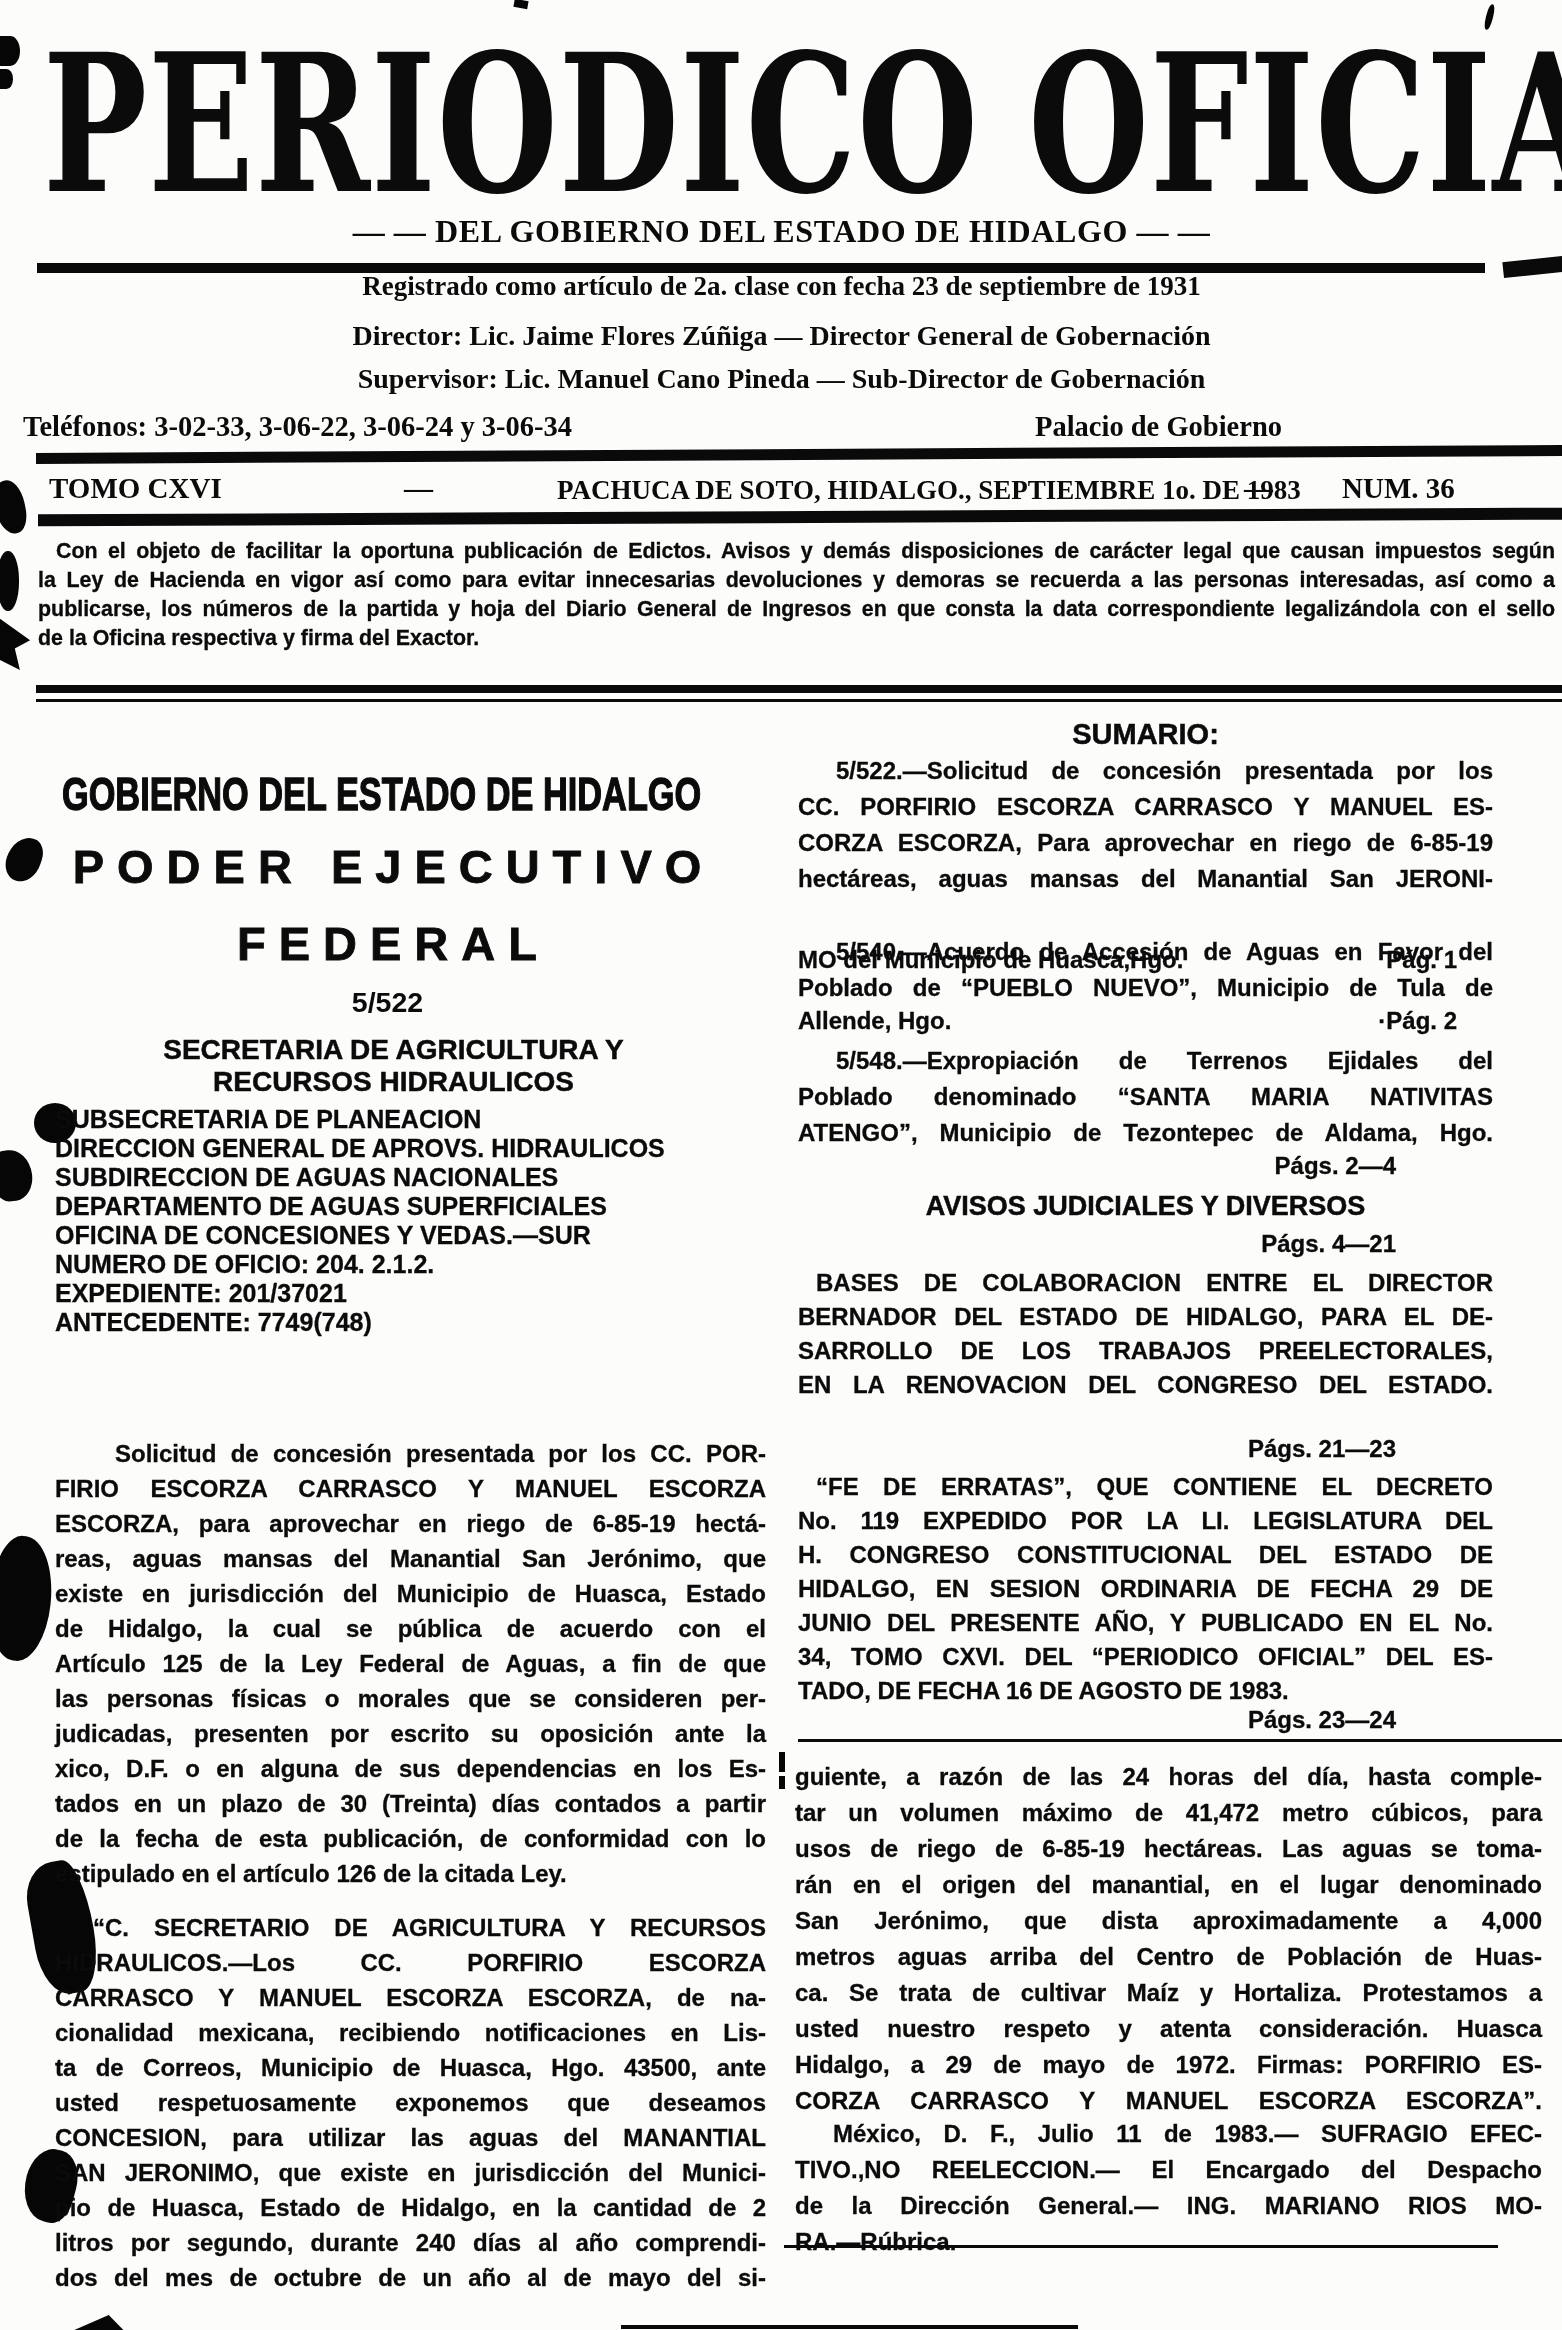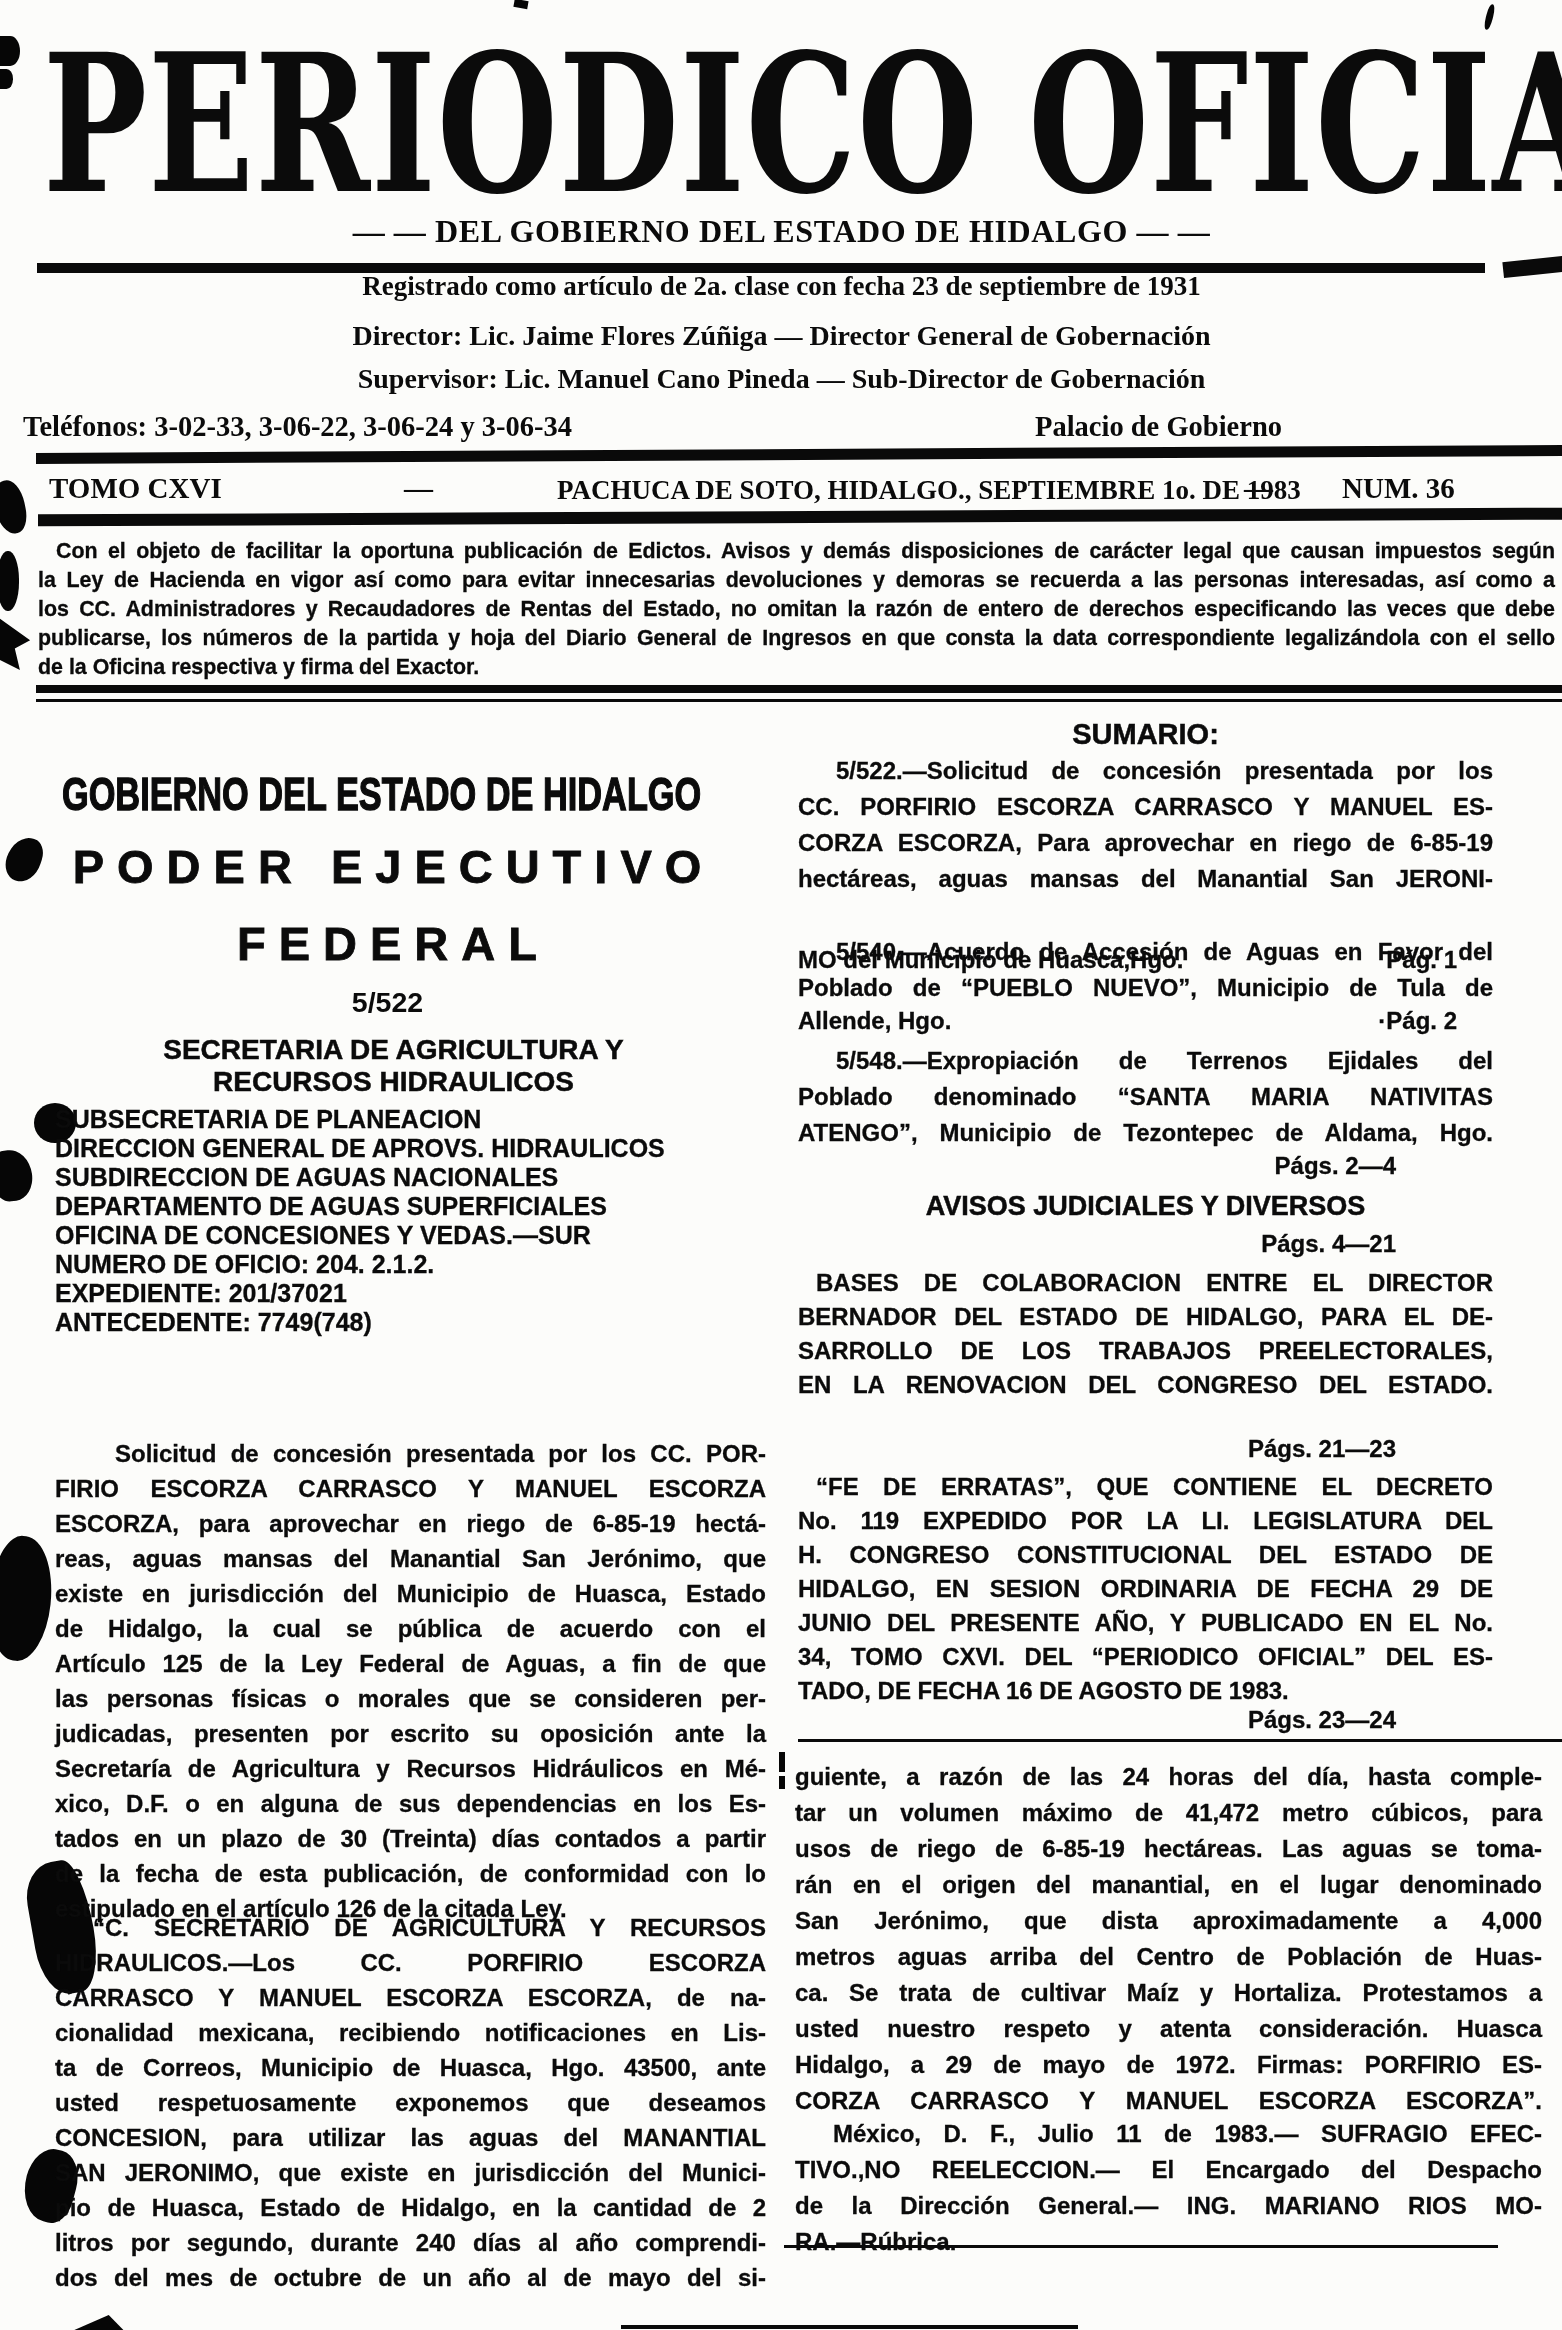--- a/index.html
+++ b/index.html
@@ -84,21 +84,20 @@
   <div class="abs serif b" style="left:404px;top:472px;font-size:29px;">—</div>
   <div class="abs serif b" style="left:557px;top:475px;font-size:27px;">PACHUCA DE SOTO, HIDALGO., SEPTIEMBRE 1o. DE 1983</div>
   <div class="abs serif b" style="left:1244px;top:472px;font-size:29px;">—</div>
   <div class="abs serif b" style="left:1342px;top:472px;font-size:29px;">NUM. 36</div>
 
   <div class="rule" style="left:38px;top:511px;width:1525px;height:12.3px;transform:rotate(-0.25deg);"></div>
 
   <div class="lines b ink lastleft ind-sm" style="left:38px;top:537px;width:1517px;font-size:21.4px;line-height:29px;">
       <div class="tline">Con el objeto de facilitar la oportuna publicación de Edictos. Avisos y demás disposiciones de carácter legal que causan impuestos según</div>
       <div class="tline">la Ley de Hacienda en vigor así como para evitar innecesarias devoluciones y demoras se recuerda a las personas interesadas, así como a</div>
-      <div class="tline">los CC. Administradores y Recaudadores de Rentas del Estado, no omitan la razón de entero de derechos especificando las veces que debe</div>
       <div class="tline">publicarse, los números de la partida y hoja del Diario General de Ingresos en que consta la data correspondiente legalizándola con el sello</div>
       <div class="tline">de la Oficina respectiva y firma del Exactor.</div>
     </div>
 
   <div class="rule" style="left:36px;top:685px;width:1527px;height:7.8px;"></div>
   <div class="rule" style="left:36px;top:699px;width:1527px;height:2.6px;"></div>
 
   <div class="abs b heavy1" style="left:62px;top:766px;font-size:47px;white-space:nowrap;transform:scaleX(0.73);transform-origin:0 0;">GOBIERNO DEL ESTADO DE HIDALGO</div>
 
   <div class="abs b heavy2" style="left:49px;top:839px;width:689px;text-align:center;font-size:47px;letter-spacing:13px;">PODER EJECUTIVO</div>
@@ -126,21 +125,20 @@
   <div class="lines b ink lastleft ind-lg" style="left:55px;top:1436px;width:711px;font-size:24px;line-height:35px;">
       <div class="tline">Solicitud de concesión presentada por los CC. POR-</div>
       <div class="tline">FIRIO ESCORZA CARRASCO Y MANUEL ESCORZA</div>
       <div class="tline">ESCORZA, para aprovechar en riego de 6-85-19 hectá-</div>
       <div class="tline">reas, aguas mansas del Manantial San Jerónimo, que</div>
       <div class="tline">existe en jurisdicción del Municipio de Huasca, Estado</div>
       <div class="tline">de Hidalgo, la cual se pública de acuerdo con el</div>
       <div class="tline">Artículo 125 de la Ley Federal de Aguas, a fin de que</div>
       <div class="tline">las personas físicas o morales que se consideren per-</div>
       <div class="tline">judicadas, presenten por escrito su oposición ante la</div>
-      <div class="tline">Secretaría de Agricultura y Recursos Hidráulicos en Mé-</div>
       <div class="tline">xico, D.F. o en alguna de sus dependencias en los Es-</div>
       <div class="tline">tados en un plazo de 30 (Treinta) días contados a partir</div>
       <div class="tline">de la fecha de esta publicación, de conformidad con lo</div>
       <div class="tline">estipulado en el artículo 126 de la citada Ley.</div>
     </div>
 
   <div class="lines b ink ind-md" style="left:55px;top:1910px;width:711px;font-size:24px;line-height:35px;">
       <div class="tline">“C. SECRETARIO DE AGRICULTURA Y RECURSOS</div>
       <div class="tline">HIDRAULICOS.—Los CC. PORFIRIO ESCORZA</div>
       <div class="tline">CARRASCO Y MANUEL ESCORZA ESCORZA, de na-</div>

